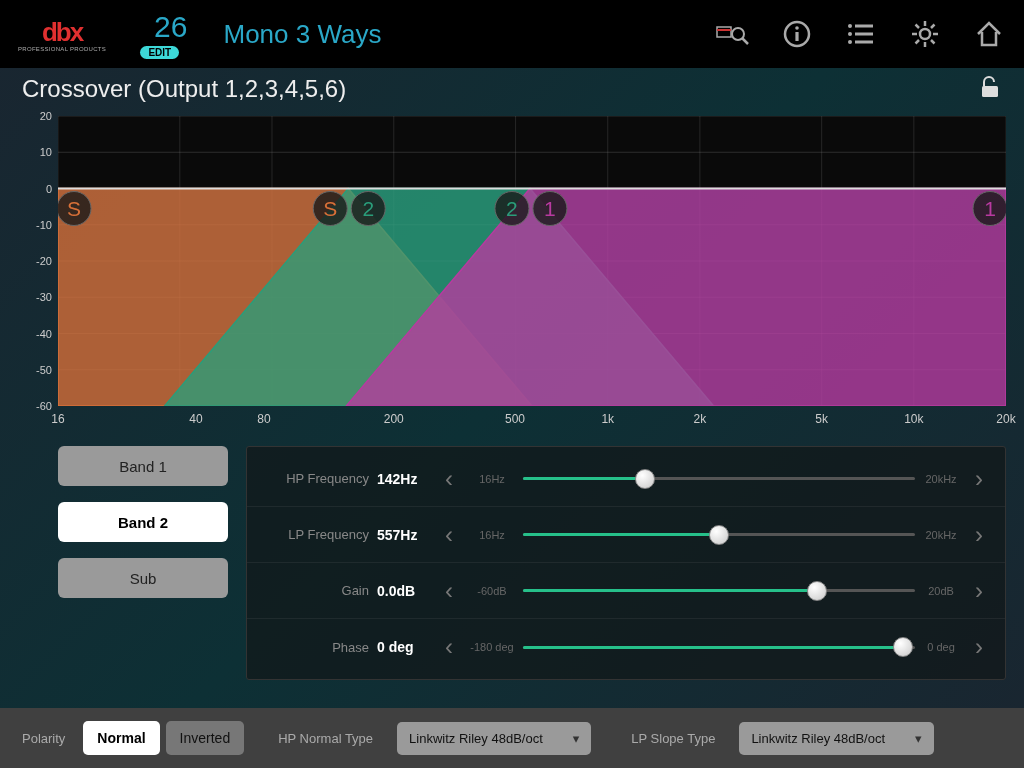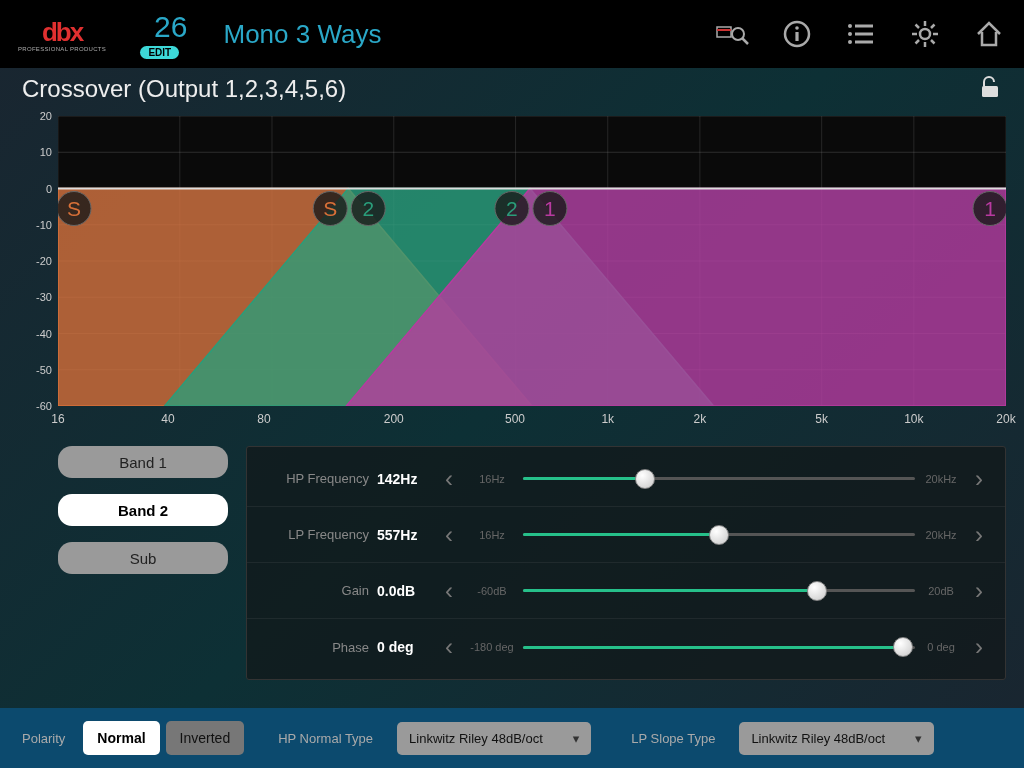--- a/index.html
+++ b/index.html
@@ -19,36 +19,36 @@
 .pagetitle { font-size:24px; color:#eee; font-weight:400; }
 .lock { margin-left:auto; cursor:pointer; font-size:22px; color:#ddd; }
 .chartbox { margin:6px 18px 0 18px; position:relative; }
 .ylabels { position:absolute; left:0; top:0; width:40px; text-align:right; font-size:11px; color:#ccc; }
 .ylabels div{ position:absolute; right:6px; transform:translateY(-50%); }
 svg.chart { display:block; margin-left:40px; }
 .xlabels { margin-left:40px; display:flex; position:relative; height:20px; font-size:12px; color:#ccc; margin-top:6px; }
 .xlabels span{ position:absolute; transform:translateX(-50%); }
 .controls { display:flex; margin:14px 18px 0 18px; gap:18px; }
 .bands { display:flex; flex-direction:column; gap:16px; width:170px; margin-left:40px; }
-.band-btn { height:32px; border-radius:14px; font-size:15px; display:flex; align-items:center; justify-content:center; cursor:pointer; }
+.band-btn { height:40px; border-radius:6px; font-size:15px; display:flex; align-items:center; justify-content:center; cursor:pointer; }
 .band-inact { background:#9a9a9a; color:#222; }
 .band-act { background:#fff; color:#000; font-weight:600; }
 .params { flex:1; background:rgba(18,24,26,.75); border:1px solid #333; border-radius:3px; padding:4px 0; }
 .prow { display:flex; align-items:center; height:56px; padding:0 14px; border-bottom:1px solid rgba(120,120,120,.15); }
 .prow:last-child{border:none;}
 .plabel { width:108px; text-align:right; font-size:13px; color:#888; }
 .pval { width:60px; font-size:14px; color:#fff; font-weight:600; margin-left:8px; }
 .chev { width:24px; height:36px; display:flex; align-items:center; justify-content:center; color:#777; cursor:pointer; font-size:24px; }
 .minl { width:62px; font-size:11px; color:#666; text-align:center; }
 .maxl { width:52px; font-size:11px; color:#666; text-align:center; }
 .slider { flex:1; height:36px; position:relative; display:flex; align-items:center; }
 .track-bg { position:absolute; left:0; right:0; height:3px; background:#555; border-radius:2px; }
 .track-fill { position:absolute; left:0; height:3px; background:#26c08a; border-radius:2px; }
 .knob { position:absolute; width:20px; height:20px; border-radius:50%; background:radial-gradient(circle at 35% 30%,#fff,#c8c8c8); border:1px solid #888; transform:translateX(-50%); cursor:grab; }
-.footer { position:absolute; bottom:0; left:0; right:0; height:60px; background:#0c4a6e; display:flex; align-items:center; padding:0 22px; gap:10px; }
+.footer { position:absolute; bottom:0; left:0; right:0; height:60px; background:#404040; display:flex; align-items:center; padding:0 22px; gap:10px; }
 .flabel { font-size:13px; color:#aaa; }
 .seg { display:flex; gap:6px; margin-right:24px; }
 .seg-btn { padding:9px 14px; border-radius:5px; font-size:14px; cursor:pointer; }
 .seg-act { background:#fff; color:#000; font-weight:600; }
 .seg-in { background:#777; color:#111; }
 .sel { background:#9a9a9a; color:#111; padding:9px 12px; border-radius:5px; font-size:13px; display:flex; align-items:center; gap:30px; cursor:pointer; margin-right:30px; }
 .sel::after{content:"▾"; color:#333;}
 .handle { cursor:grab; }
 </style>
 </head>
@@ -179,21 +179,21 @@
         <circle cx="491.94299328292306" cy="92.5" r="17" fill="rgba(25,25,25,.8)" stroke="#666" stroke-width="1"></circle>
         <text x="491.94299328292306" y="99.5" text-anchor="middle" font-size="21" font-weight="500" fill="#b83aa0">1</text>
       </g>
       <g class="handle">
         <circle cx="932" cy="92.5" r="17" fill="rgba(25,25,25,.8)" stroke="#666" stroke-width="1"></circle>
         <text x="932" y="99.5" text-anchor="middle" font-size="21" font-weight="500" fill="#b83aa0">1</text>
       </g>
     </svg>
   <div class="xlabels" id="xlab">
       <span style="left: 0px;">16</span>
-      <span style="left: 110px;">40</span>
+      <span style="left: 138px;">40</span>
       <span style="left: 206px;">80</span>
       <span style="left: 335.777px;">200</span>
       <span style="left: 457px;">500</span>
       <span style="left: 549.74px;">1k</span>
       <span style="left: 641.888px;">2k</span>
       <span style="left: 763.702px;">5k</span>
       <span style="left: 855.851px;">10k</span>
       <span style="left: 948px;">20k</span>
     </div>
 </div>

